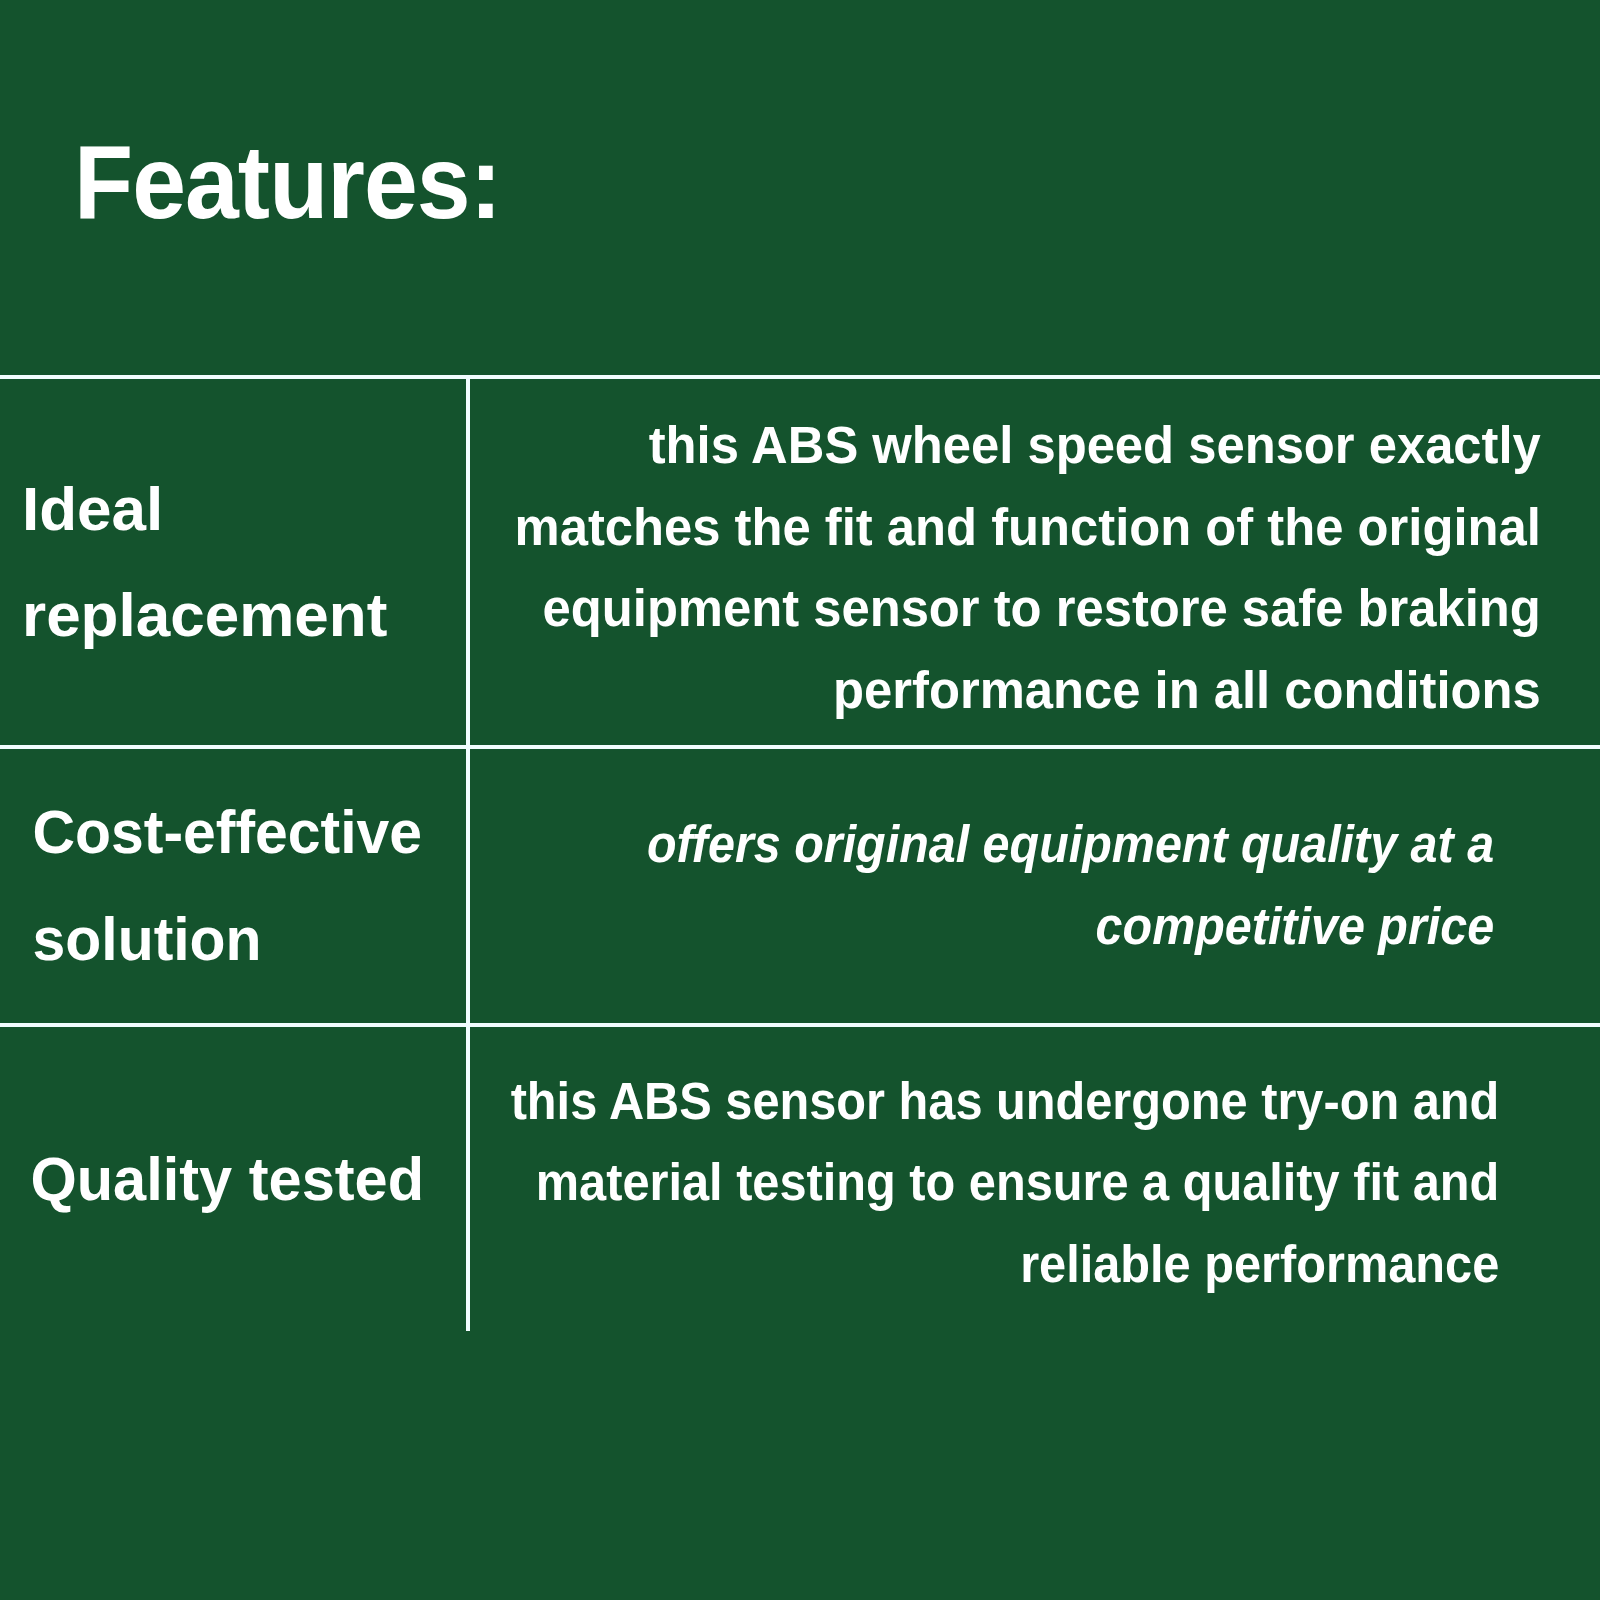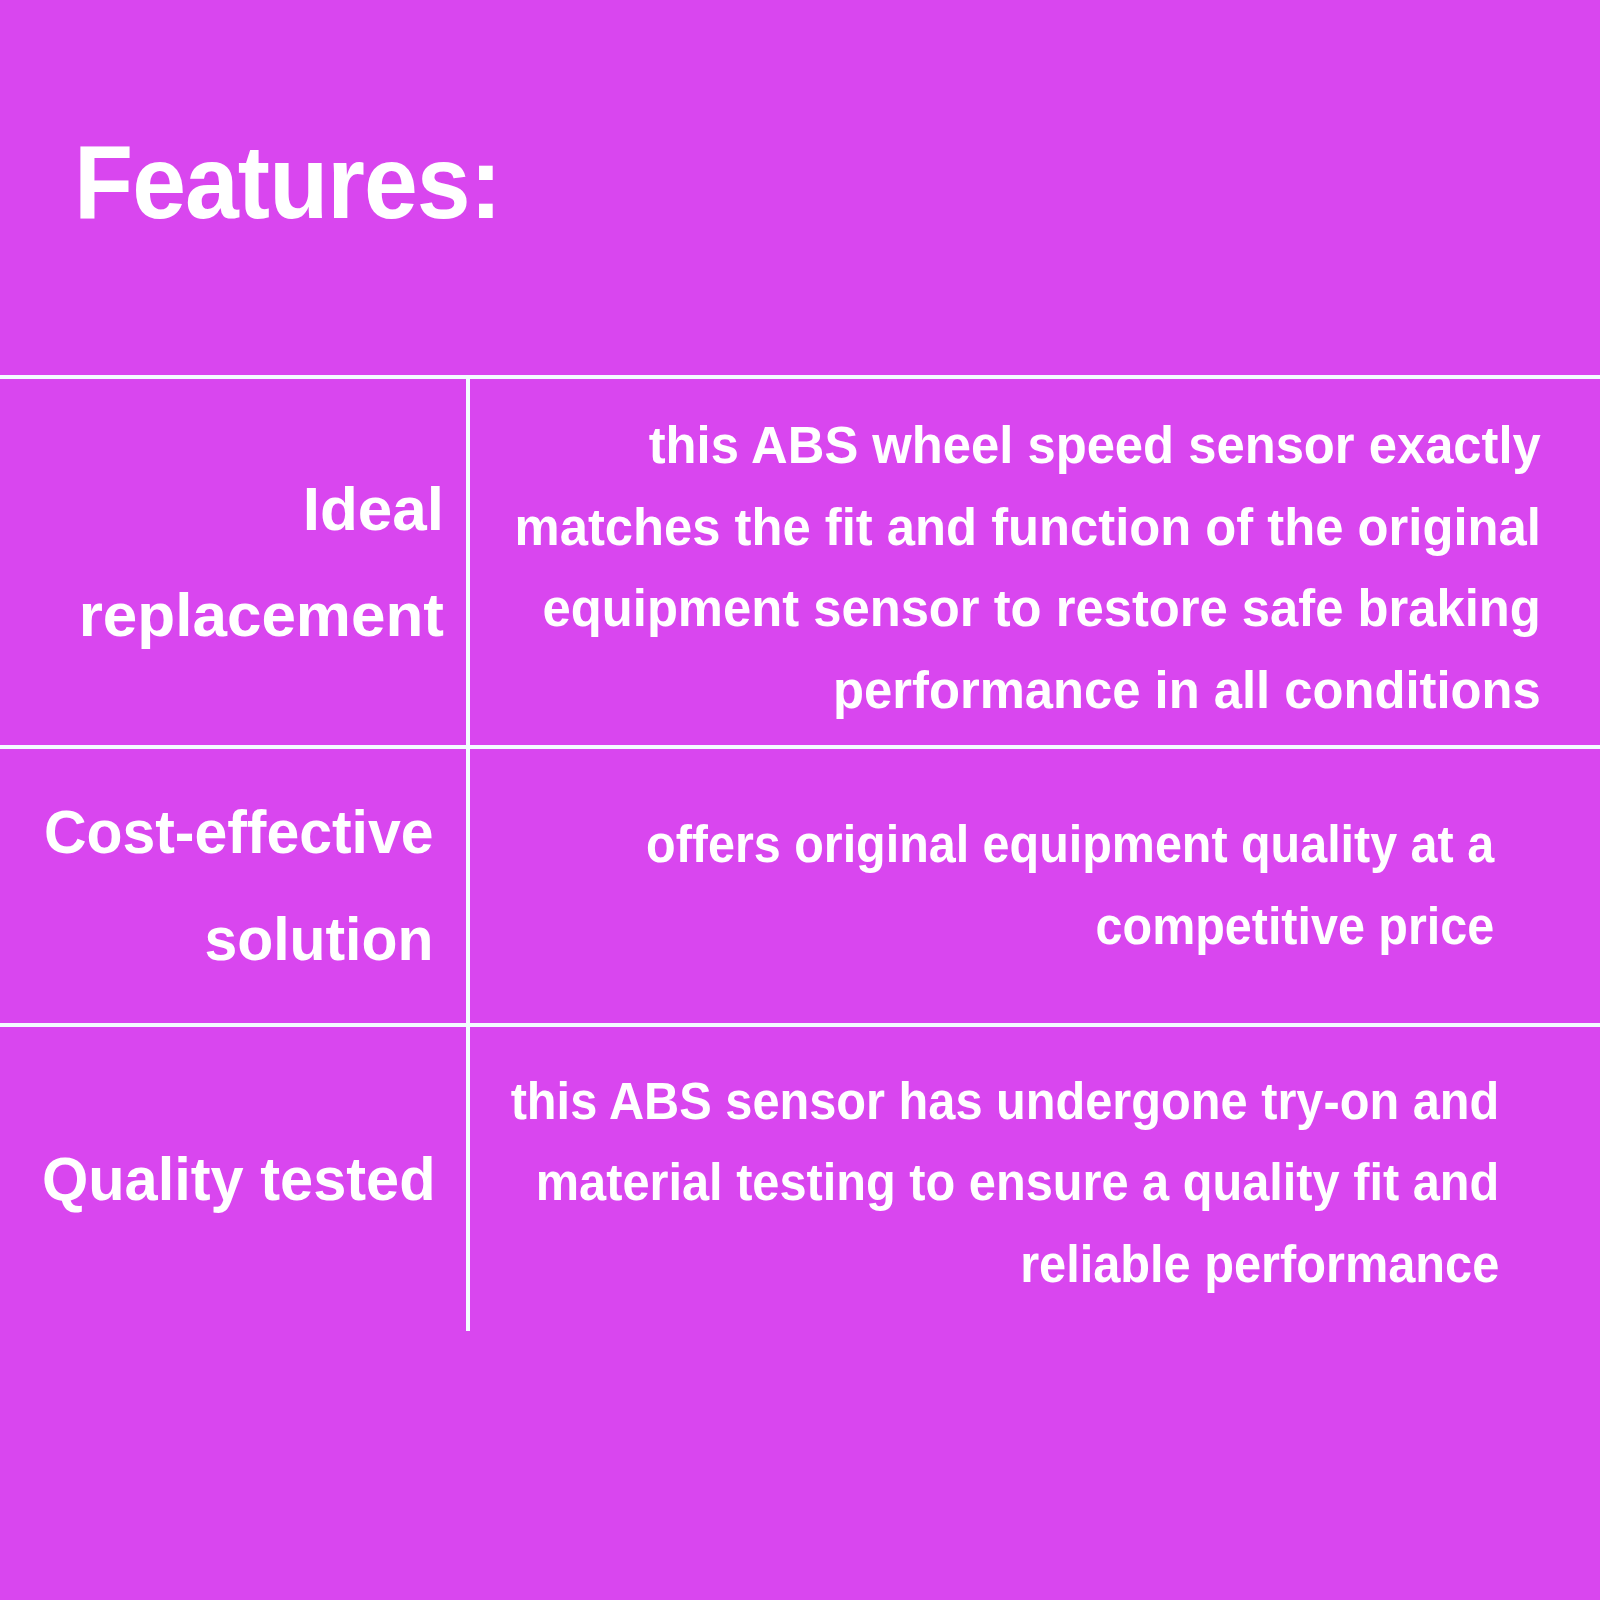--- a/index.html
+++ b/index.html
@@ -11,21 +11,21 @@
     height: 1600px;
     background: #35b0cc;
     font-family: "Liberation Sans", sans-serif;
     overflow: hidden;
   }
 
   #page {
     position: relative;
     width: 1600px;
     height: 1600px;
-    background: #d946ef;
+    background: #14532d;
     box-sizing: border-box;
   }
 
   
   .title {
     position: absolute;
     left: 74px;
     top: 126px;
     font-family: "Liberation Sans", sans-serif;
     font-weight: bold;
@@ -58,21 +58,21 @@
   .feature-table td {
     vertical-align: middle;
     color: #ffffff;
     padding: 0;
     border: 0;
   }
 
   .col-label {
     width: 468px;
     border-right: 4px solid #f2fdff !important;
-    text-align: right;
+    text-align: left;
     padding: 18px 22px 18px 22px !important;
     box-sizing: border-box;
   }
 
   .col-desc {
     width: 1132px;
     text-align: right;
     padding: 22px 54px 22px 38px !important;
     box-sizing: border-box;
   }
@@ -105,21 +105,21 @@
 
   .row-3 .label-text { font-size: 62px; transform: scaleX(0.95); }
   .row-3 .desc-text  { font-size: 51px; transform: scaleX(0.95); transform-origin: left; }
 
   .row-4 .label-text { font-size: 62px; transform: scaleX(0.96); }
   .row-4 .desc-text  { font-size: 51px; transform: scaleX(0.955); transform-origin: left; }
 
   .row-1 .col-label { padding-top: 26px !important; padding-bottom: 26px !important; }
   .row-1 .col-desc  { padding-top: 26px !important; padding-bottom: 14px !important; }
   .row-2 .col-desc  { padding-top: 30px !important; padding-bottom: 22px !important; }
-  .row-3 .col-desc  { padding-top: 48px !important; padding-bottom: 48px !important; }
+  .row-3 .col-desc  { padding-top: 48px !important; padding-bottom: 48px !important; font-style: italic; }
   .row-3 .col-label { padding-top: 30px !important; padding-bottom: 30px !important; }
   .row-4 .col-desc  { padding-top: 34px !important; padding-bottom: 26px !important; }
 </style>
 </head>
 <body>
 
 <div id="page">
 
   <div class="title">Features:</div>
 

